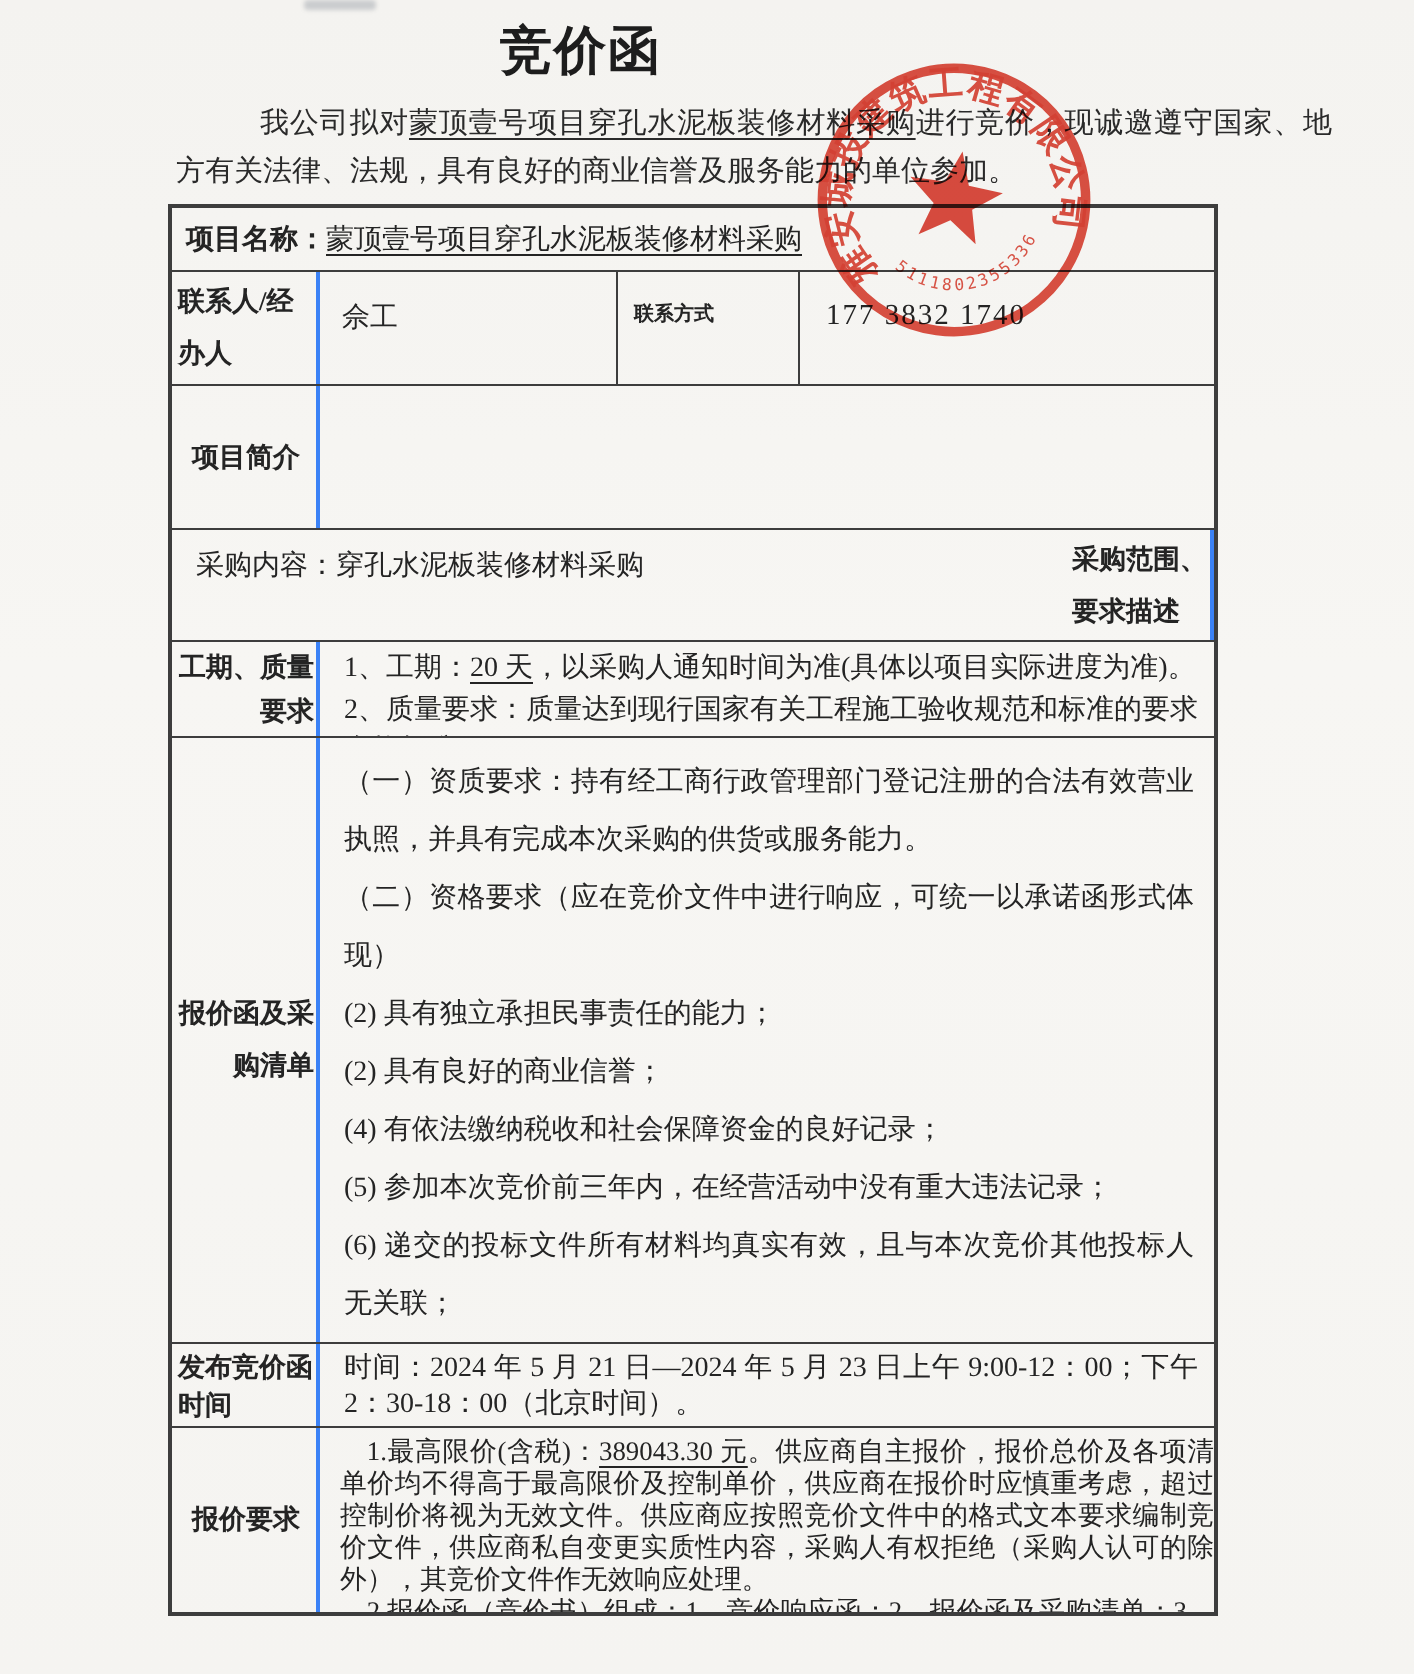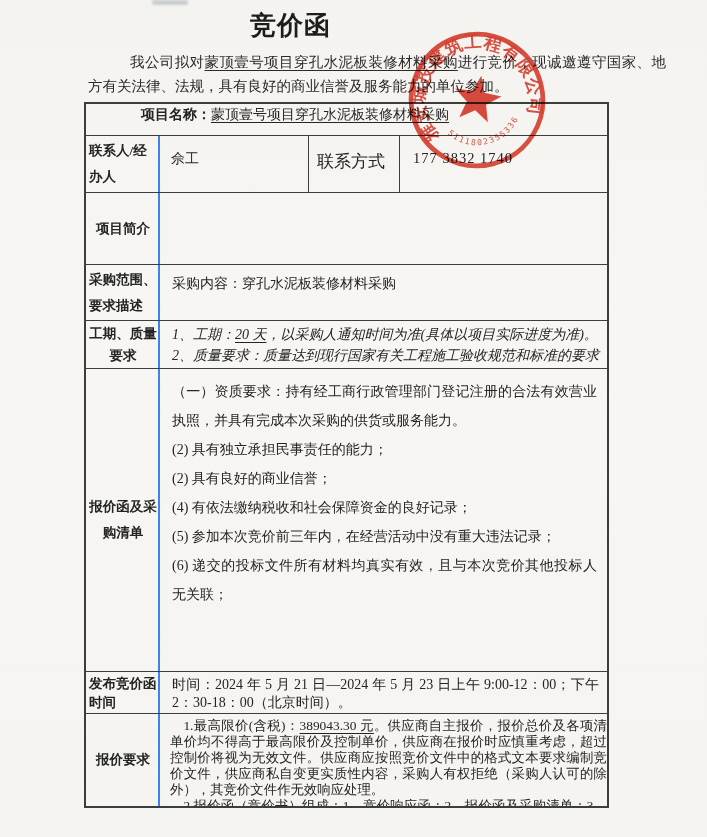--- a/index.html
+++ b/index.html
@@ -27,39 +27,39 @@
   .doc-table{
     position:absolute;left:84px;top:102px;width:525px;
     border:2px solid #3d3d3d;box-sizing:border-box;background:transparent;
   }
   .row{display:flex;border-top:1px solid #3d3d3d;box-sizing:border-box;}
   .row.first{border-top:none;}
   .r1{height:31px}.r2{height:27px}.r3{height:57px}.r4{height:72px}
   .r5{height:56px}.r6{height:48px}.r7{height:303px}.r8{height:42px}.r9{height:93px}
   .cell{box-sizing:border-box;}
   .full-cell{
-    flex:1;display:flex;align-items:flex-start;padding:2px 6px 2px 7px;
-    font-size:14px;white-space:nowrap;overflow:hidden;margin-left:48px;
+    flex:1;display:flex;align-items:center;padding:2px 6px 2px 7px;
+    font-size:14px;white-space:nowrap;overflow:hidden;
   }
   .lbl{font-weight:700;}
   .label-cell{
     flex:0 0 74px;width:74px;border-right:2px solid #3b82f6;
     display:flex;align-items:center;font-weight:700;font-size:13.5px;
     padding:2px 1px 2px 3px;line-height:26px;box-sizing:border-box;
   }
-  .label-center{justify-content:center;text-align:center;}
+  .label-center{justify-content:center;text-align:right;}
   .lh22{line-height:22px;}
   .lh19{line-height:19px;}
   .content-cell{flex:1;box-sizing:border-box;font-size:14px;overflow:hidden;}
   .c-person{flex:0 0 149px;border-right:1px solid #3d3d3d;padding:14px 8px 0 11px;font-size:14px;box-sizing:border-box;}
-  .c-method{flex:0 0 91px;border-right:1px solid #3d3d3d;padding:14px 4px 0 8px;font-weight:400;font-size:17px;box-sizing:border-box;}
+  .c-method{flex:0 0 91px;border-right:1px solid #3d3d3d;padding:14px 4px 0 8px;font-weight:700;font-size:10px;box-sizing:border-box;}
   .c-phone{flex:1;padding:14px 6px 0 13px;font-size:14.5px;letter-spacing:1px;box-sizing:border-box;}
   .c-profile{padding:6px 10px 0 12px;line-height:31px;text-align:justify;}
   .c-scope{padding:9px 10px 0 12px;line-height:20px;}
-  .c-schedule{padding:4px 8px 0 12px;line-height:20.5px;text-align:justify;font-style:italic;}
+  .c-schedule{padding:4px 8px 0 12px;line-height:20.5px;text-align:justify;}
   .c-qual{padding:8px 10px 0 12px;line-height:29px;text-align:justify;}
   .c-publish{padding:4px 8px 0 12px;line-height:18px;font-size:14px;text-align:justify;}
   .c-quote{padding:4px 0 0 10px;line-height:15.9px;font-size:13.4px;text-align:justify;}
   .c-quote p{margin:0;text-indent:1em;}
   
   .seal{
     position:absolute;left:405px;top:28px;width:144px;height:144px;
     transform:rotate(-14deg);mix-blend-mode:multiply;opacity:.92;
     pointer-events:none;
   }
@@ -88,36 +88,37 @@
     <div class="cell c-person">佘工</div>
     <div class="cell c-method">联系方式</div>
     <div class="cell c-phone">177 3832 1740</div>
   </div>
 
   <div class="row r4">
     <div class="cell label-cell label-center">项目简介</div>
   </div>
 
   <div class="row r5">
+    <div class="cell content-cell c-scope">采购内容：穿孔水泥板装修材料采购</div>
     <div class="cell label-cell">采购范围、要求描述</div>
-    <div class="cell content-cell c-scope">采购内容：穿孔水泥板装修材料采购</div>
   </div>
 
   <div class="row r6">
     <div class="cell label-cell label-center lh22">工期、质量要求</div>
     <div class="cell content-cell c-schedule">
       <div><span>1、工期：</span><span class="u">20 天</span><span>，以采购人通知时间为准(具体以项目实际进度为准)。</span></div>
       <div>2、质量要求：质量达到现行国家有关工程施工验收规范和标准的要求合格标准。</div>
     </div>
   </div>
 
   <div class="row r7">
     <div class="cell label-cell label-center">报价函及采购清单</div>
     <div class="cell content-cell c-qual">
       <div>（一）资质要求：持有经工商行政管理部门登记注册的合法有效营业执照，并具有完成本次采购的供货或服务能力。</div>
+      <div>（二）资格要求（应在竞价文件中进行响应，可统一以承诺函形式体现）</div>
       <div>(2) 具有独立承担民事责任的能力；</div>
       <div>(2) 具有良好的商业信誉；</div>
       <div>(4) 有依法缴纳税收和社会保障资金的良好记录；</div>
       <div>(5) 参加本次竞价前三年内，在经营活动中没有重大违法记录；</div>
       <div>(6) 递交的投标文件所有材料均真实有效，且与本次竞价其他投标人无关联；</div>
 
     </div>
   </div>
 
   <div class="row r8">

